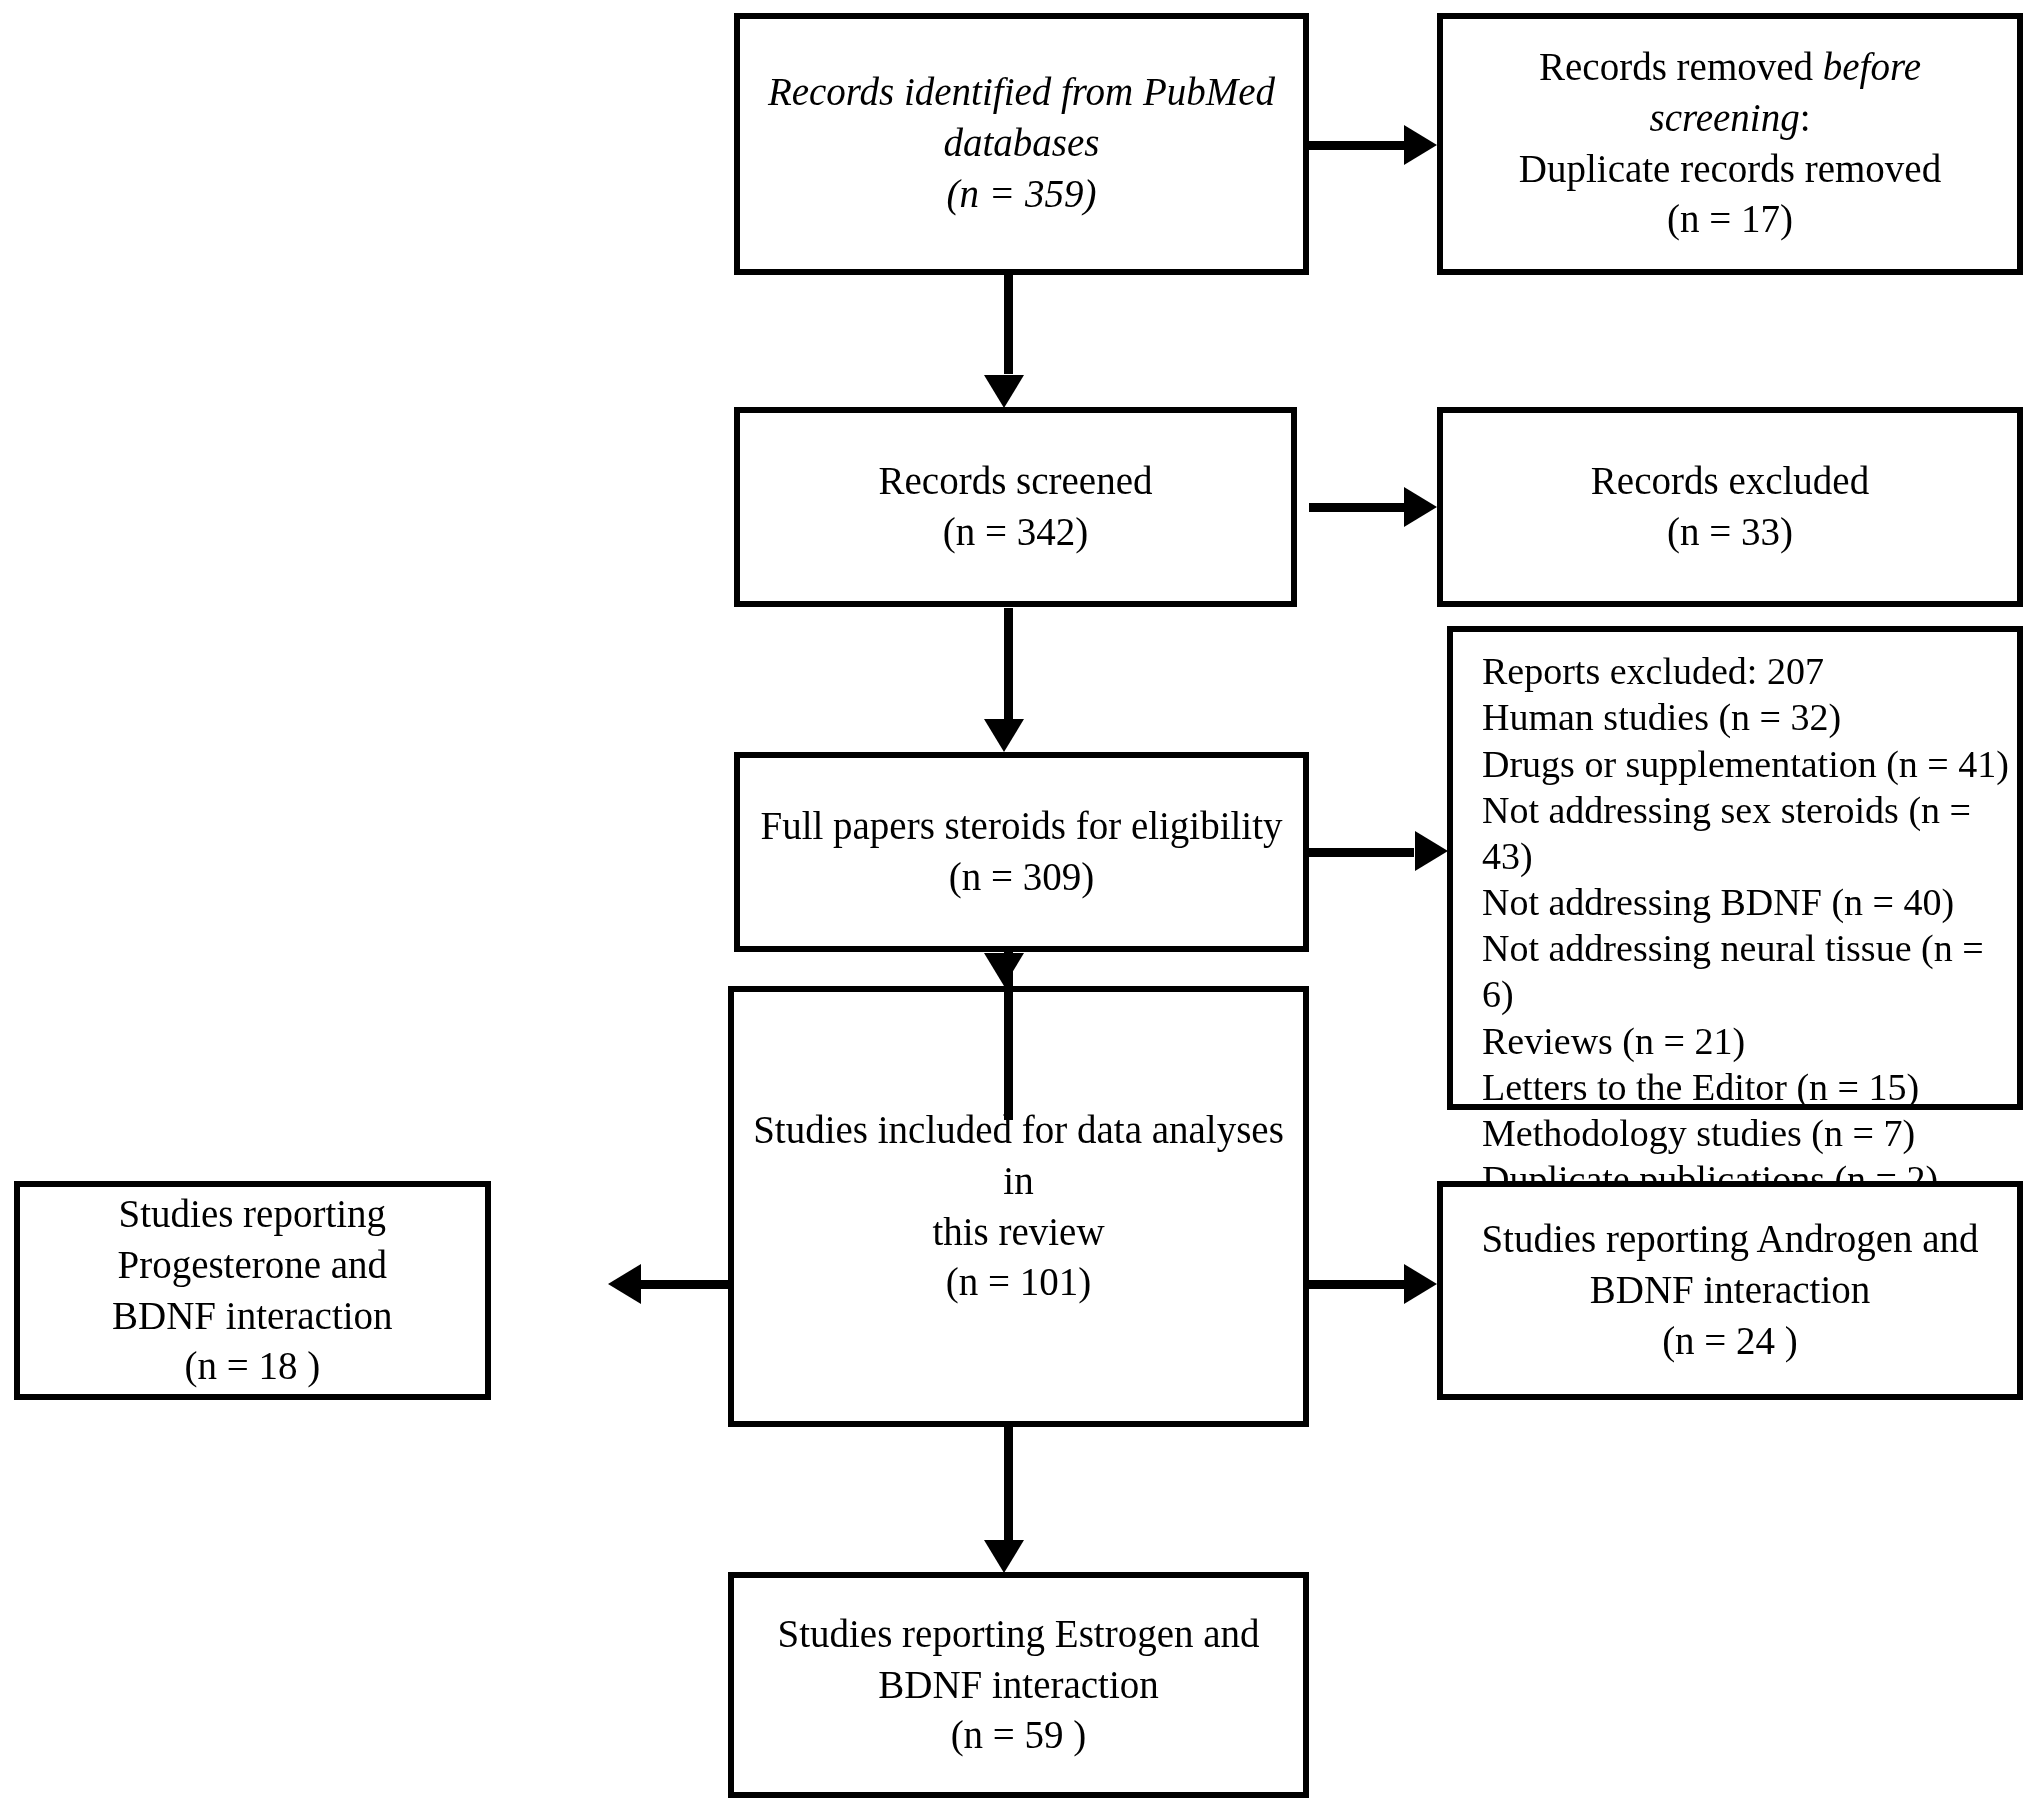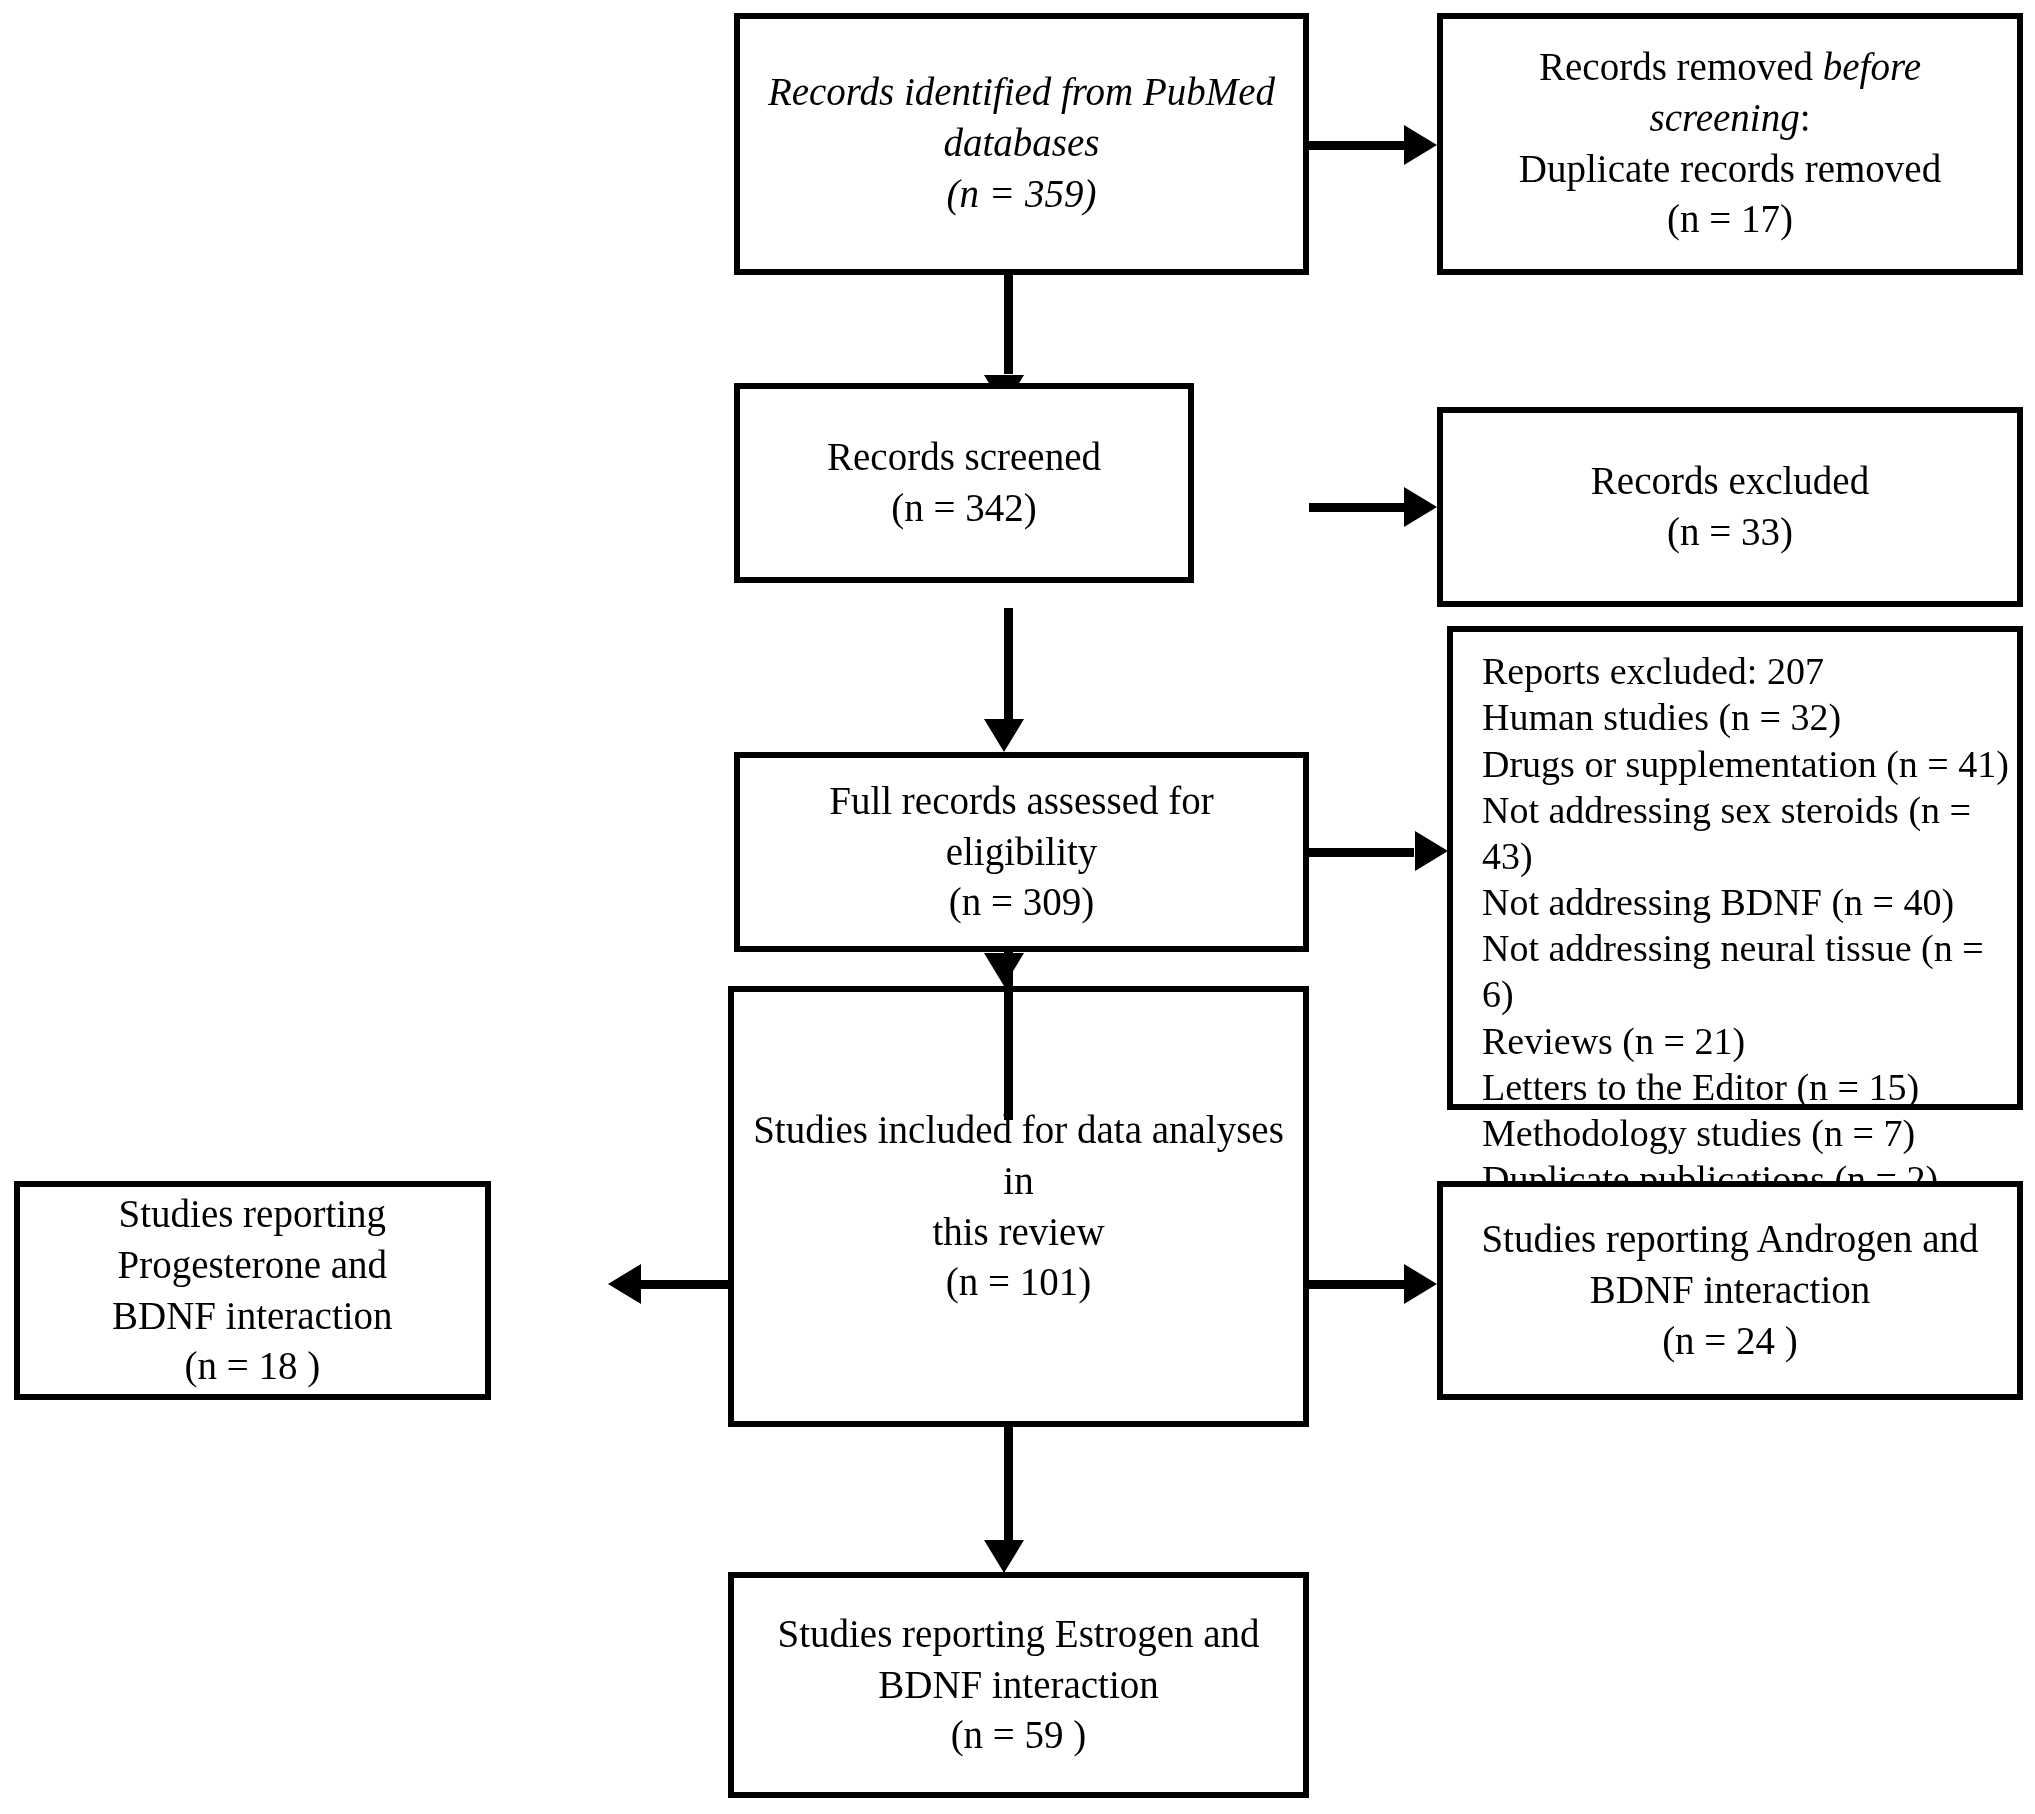--- a/index.html
+++ b/index.html
@@ -14,21 +14,21 @@
   .node .txt{width:100%;text-align:center;font-size:39px;line-height:1.30;
              padding:0 11.3px;box-sizing:border-box;}
   .node.left-align{align-items:flex-start;justify-content:flex-start;}
   .node.left-align .txt{text-align:left;font-size:38px;line-height:1.215;
              padding:16.3px 6.3px 0 29px;}
   .ital{font-style:italic;}
 
   
   #box-identified   {left:734px;top:12.5px;  width:575px; height:262px;font-style:italic;}
   #box-removed      {left:1437px;top:12.5px;  width:586px; height:262px;}
-  #box-screened     {left:734px;top:383px; width:460px; height:200px;}
+  #box-screened     {left:734px;top:407px; width:563px; height:200px;}
   #box-excluded     {left:1437px;top:407px; width:586px; height:200px;}
   #box-fulltext     {left:734px;top:752px;width:575px; height:200px;}
   #box-reports-excl {left:1447px;top:626px;width:576px; height:484px;}
   #box-included     {left:728px;top:986px;width:581px; height:441px;}
   #box-progesterone {left:13.8px;  top:1181px;width:477px; height:219px;}
   #box-androgen     {left:1437px;top:1181px;width:586px; height:219px;}
   #box-estrogen     {left:728px;top:1572px;width:581px; height:226px;}
 
   
   .ln{position:absolute;background:#000;}
@@ -101,21 +101,21 @@
 
   <div class="node" id="box-excluded">
     <div class="txt">
       <div>Records excluded</div>
       <div>(n = 33)</div>
     </div>
   </div>
 
   <div class="node" id="box-fulltext">
     <div class="txt">
-      <div>Full records assessed for eligibility</div>
+      <div>Full papers steroids for eligibility</div>
       <div>(n = 309)</div>
     </div>
   </div>
 
   <div class="node left-align" id="box-reports-excl">
     <div class="txt">
       <div>Reports excluded: 207</div>
       <div id="reasons-list">
           <div>Human studies (n = 32)</div>
           <div>Drugs or supplementation (n = 41)</div>

